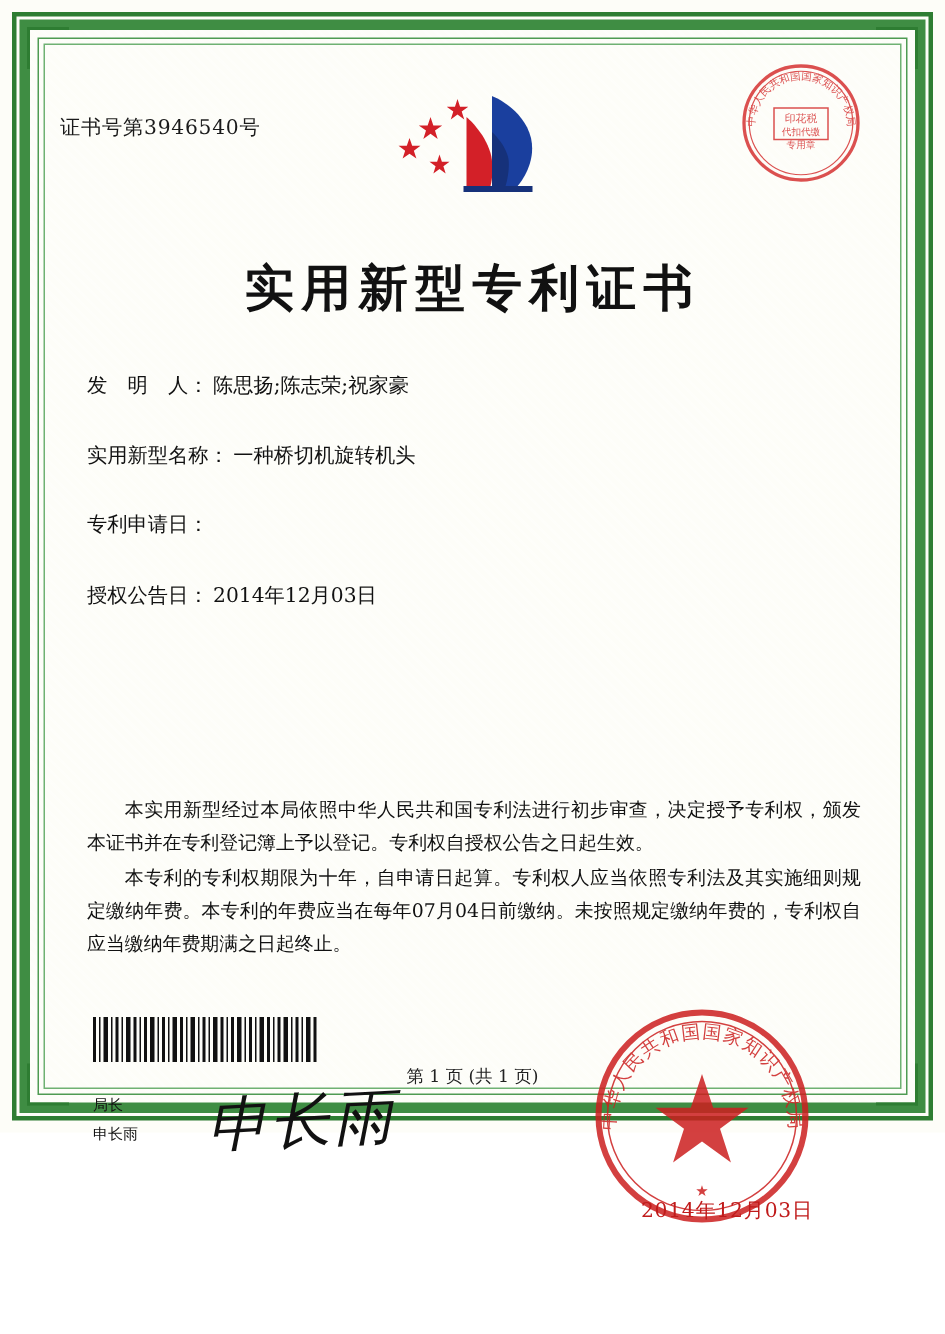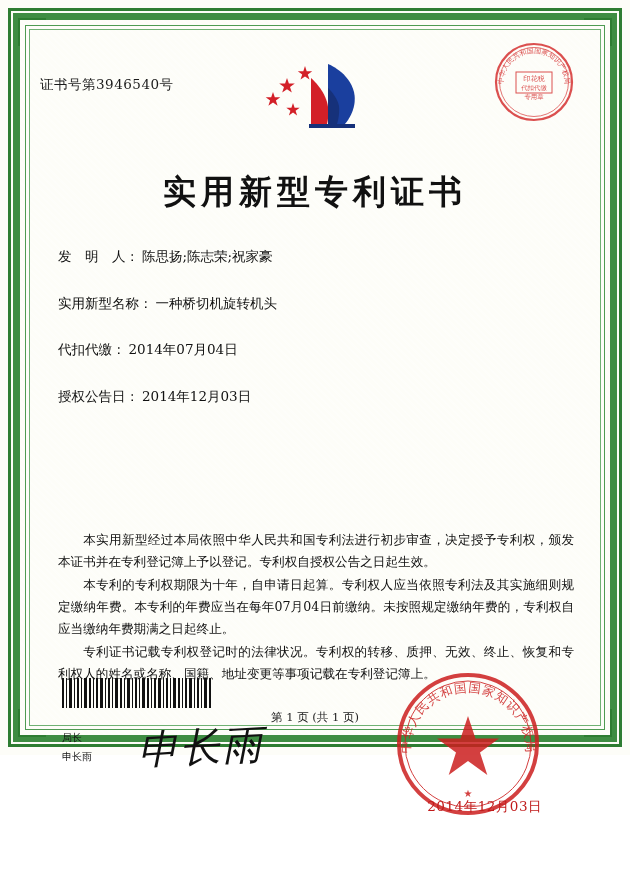--- a/index.html
+++ b/index.html
@@ -277,33 +277,31 @@
     <div class="fields">
       <div class="field-row">
         <span class="field-label">发　明　人：</span>
         <span class="field-value">陈思扬;陈志荣;祝家豪</span>
       </div>
       <div class="field-row">
         <span class="field-label">实用新型名称：</span>
         <span class="field-value">一种桥切机旋转机头</span>
       </div>
       <div class="field-row">
-        <span class="field-label">代扣代缴：</span>
-        <span class="field-value">2014年07月04日</span>
+        <span class="field-label">专利申请日：</span>
       </div>
       <div class="field-row">
         <span class="field-label">授权公告日：</span>
         <span class="field-value">2014年12月03日</span>
       </div>
     </div>
 
     <div class="paragraphs">
       <p>本实用新型经过本局依照中华人民共和国专利法进行初步审查，决定授予专利权，颁发本证书并在专利登记簿上予以登记。专利权自授权公告之日起生效。</p>
       <p>本专利的专利权期限为十年，自申请日起算。专利权人应当依照专利法及其实施细则规定缴纳年费。本专利的年费应当在每年07月04日前缴纳。未按照规定缴纳年费的，专利权自应当缴纳年费期满之日起终止。</p>
-      <p>专利证书记载专利权登记时的法律状况。专利权的转移、质押、无效、终止、恢复和专利权人的姓名或名称、国籍、地址变更等事项记载在专利登记簿上。</p>
     </div>
 
     <svg class="barcode" viewBox="0 0 150 30" preserveAspectRatio="none">
       <g fill="#111">
         <rect x="0" y="0" width="2" height="30"></rect>
           <rect x="4" y="0" width="1" height="30"></rect>
         <rect x="7" y="0" width="3" height="30"></rect>
           <rect x="12" y="0" width="1" height="30"></rect>
         <rect x="15" y="0" width="2" height="30"></rect>
           <rect x="19" y="0" width="1" height="30"></rect>

